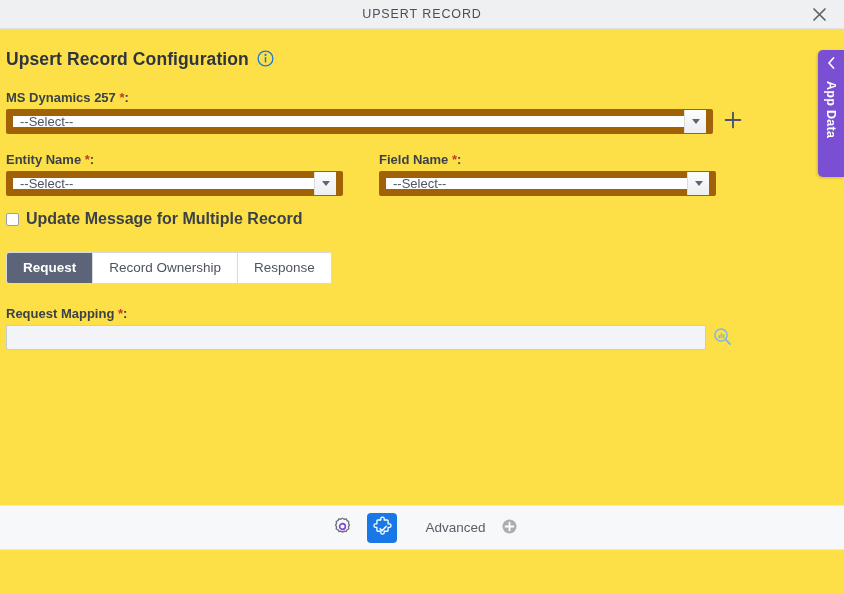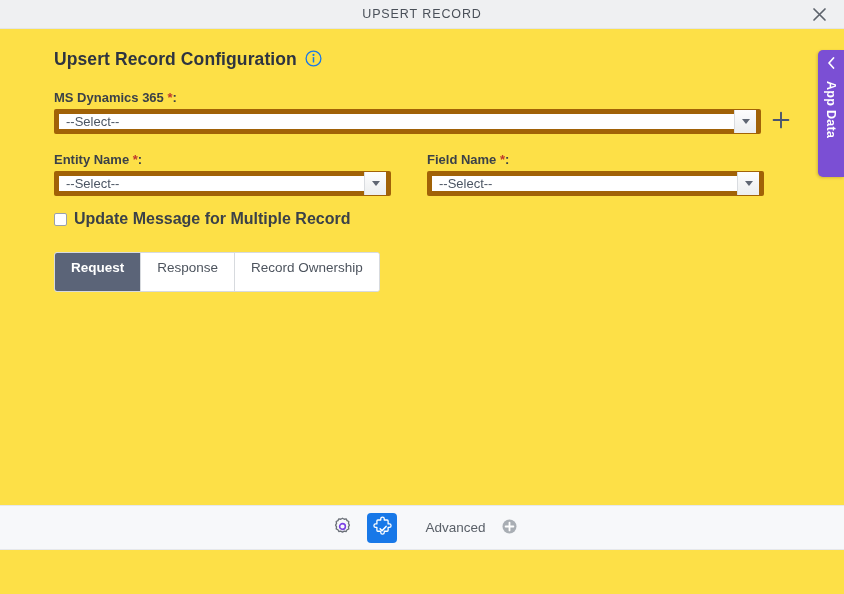--- a/index.html
+++ b/index.html
@@ -51,24 +51,23 @@
     display: flex;
     align-items: center;
     justify-content: center;
     cursor: pointer;
   }
   .titlebar-close svg { display:block; }
 
   
   .content {
     position: relative;
-    padding: 0 22px;
+    padding: 0 6px;
     height: 472px;
     box-sizing: border-box;
-    margin-left: 32px;
   }
   .page-title {
     display: flex;
     align-items: center;
     gap: 8px;
     padding-top: 20px;
     padding-bottom: 4px;
   }
   .page-title h1 {
     margin: 0;
@@ -89,21 +88,21 @@
   .req { color: #c0392b; font-weight: bold; }
 
   .row { display: flex; align-items: flex-start; }
 
   .group { margin-top: 18px; }
 
   
   .select {
     position: relative;
     height: 25px;
-    border: 5px solid #a16207;
+    border: 7px solid #a16207;
     background: #ffffff;
     border-radius: 2px;
     box-sizing: border-box;
     display: flex;
     align-items: center;
     cursor: pointer;
   }
   .select-value {
     padding-left: 7px;
     font-size: 13px;
@@ -166,21 +165,21 @@
     display: flex;
     margin-top: 24px;
     border: 1px solid #d7dade;
     border-radius: 3px;
     overflow: hidden;
     width: max-content;
     background: #fff;
   }
   .tab {
     padding: 0 16px;
-    height: 38px;
+    height: 30px;
     line-height: 30px;
     font-size: 13.5px;
     color: #4d545e;
     background: #ffffff;
     border-right: 1px solid #d7dade;
     cursor: pointer;
     white-space: nowrap;
   }
   .tab:last-child { border-right: none; }
   .tab.active {
@@ -342,21 +341,21 @@
       <span class="info-icon">
         <svg width="17" height="17" viewBox="0 0 17 17" aria-hidden="true">
           <circle cx="8.5" cy="8.5" r="7.4" fill="none" stroke="#1878e8" stroke-width="1.3"></circle>
           <circle cx="8.5" cy="4.9" r="1.05" fill="#1878e8"></circle>
           <rect x="7.75" y="6.9" width="1.5" height="5.7" rx=".7" fill="#1878e8"></rect>
         </svg>
       </span>
     </div>
 
     <div class="group" style="margin-top:16px;">
-      <label class="field-label"><span>MS Dynamics 365</span> <span class="req">*</span><span>:</span></label>
+      <label class="field-label"><span>MS Dynamics 257</span> <span class="req">*</span><span>:</span></label>
       <div class="row">
         <div class="select" style="width:707px;">
           <div class="select-value">--Select--</div>
           <div class="select-arrow">
               <span class="caret"></span>
             </div>
         </div>
         <div class="plus-btn">
           <span>
             <svg width="18" height="18" viewBox="0 0 18 18" aria-hidden="true">
@@ -388,24 +387,41 @@
       </div>
     </div>
 
     <div class="checkrow">
       <span class="checkbox"></span>
       <span class="lbl">Update Message for Multiple Record</span>
     </div>
 
     <div class="tabs">
       <div class="tab active">Request</div>
+      <div class="tab">Record Ownership</div>
       <div class="tab">Response</div>
-      <div class="tab">Record Ownership</div>
-    </div>
-
+    </div>
+
+    <div class="group" style="margin-top:22px;">
+      <label class="field-label"><span>Request Mapping</span> <span class="req">*</span><span>:</span></label>
+      <div class="mapping-row">
+        <input class="mapping-input" type="text" readonly="" value="" placeholder="" style="">
+        <div class="search-btn">
+          <span>
+            <svg width="19" height="19" viewBox="0 0 19 19" aria-hidden="true">
+              <circle cx="8" cy="8" r="6.1" fill="none" stroke="#7eb6f0" stroke-width="1.5"></circle>
+              <path d="M12.4 12.4 L17 17" stroke="#7eb6f0" stroke-width="1.8" stroke-linecap="round"></path>
+              <rect x="5.4" y="8.2" width="1.5" height="3" fill="#7eb6f0"></rect>
+              <rect x="7.6" y="6.3" width="1.5" height="4.9" fill="#7eb6f0"></rect>
+              <rect x="9.8" y="7.4" width="1.5" height="3.8" fill="#7eb6f0"></rect>
+            </svg>
+          </span>
+        </div>
+      </div>
+    </div>
 
   </div>
 
   <div class="appdata-tab">
     <span class="appdata-chev">
       <svg width="11" height="12" viewBox="0 0 11 12" aria-hidden="true">
         <path d="M7.5 1 L3 6 L7.5 11" stroke="#ffffff" stroke-width="1.7" fill="none" stroke-linecap="round" stroke-linejoin="round"></path>
       </svg>
     </span>
     <span class="appdata-text">App Data</span>

